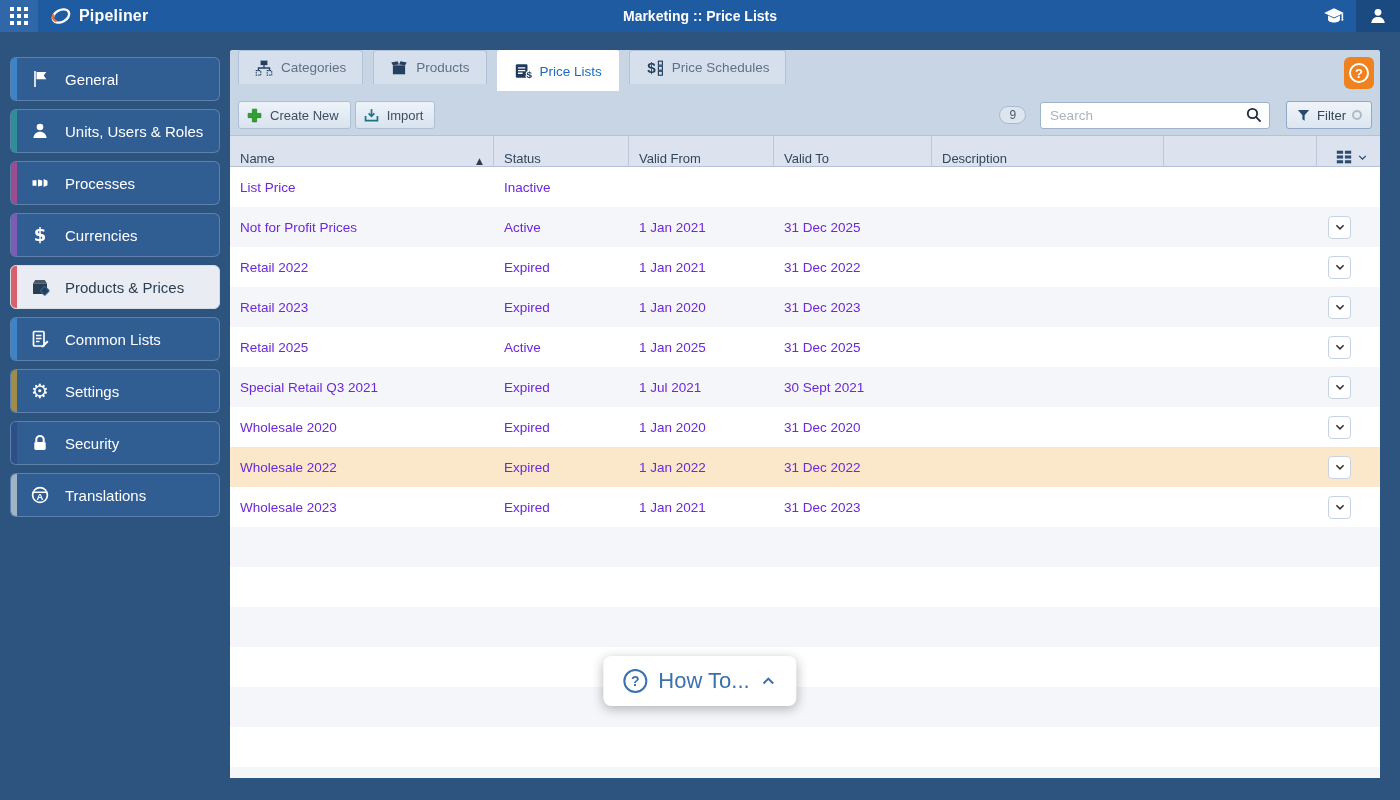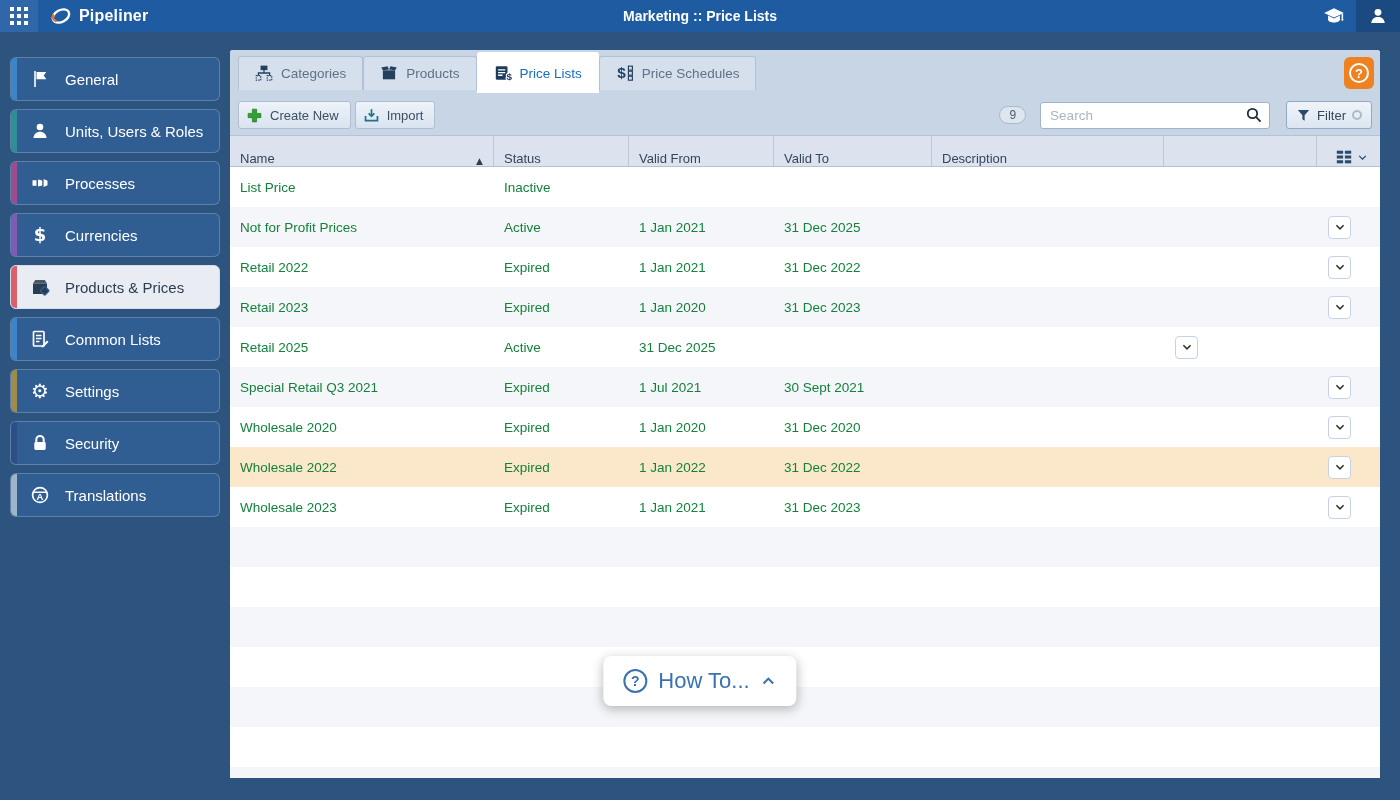--- a/index.html
+++ b/index.html
@@ -26,21 +26,21 @@
   .si-icon { width:22px; height:22px; display:flex; align-items:center; justify-content:center; flex:0 0 22px; }
   .si-icon svg { width:20px; height:20px; }
   .txt-ic { font-size:18px; font-weight:bold; line-height:1; font-family:"DejaVu Sans",sans-serif; }
   .si-label { font-size:15px; font-weight:500; white-space:nowrap; }
   .side-item.active { background:#e9edf3; color:#2b3d52; border-color:#d5dce6; }
 
   
   .content { position:absolute; left:230px; top:50px; width:1150px; height:728px; background:#fff; border-radius:3px 3px 0 0; display:flex; flex-direction:column; }
 
   
-  .tabs-row { position:relative; height:45px; background:#c7d5e5; border-radius:3px 3px 0 0; display:flex; align-items:center; padding-left:8px; gap:0; }
+  .tabs-row { position:relative; height:45px; background:#c7d5e5; border-radius:3px 3px 0 0; display:flex; align-items:flex-start; padding-left:8px; gap:10px; }
   .tab { display:flex; align-items:center; gap:8px; height:34px; padding:0 16px; background:#d6e0ec; border:1px solid #b2c2d6; border-bottom:none; border-radius:3px 3px 0 0; font-size:13.5px; color:#5f7186; cursor:pointer; font-family:inherit; }
   .tab .tab-icon { display:flex; color:#24405e; }
   .tab .tab-icon svg { width:18px; height:18px; }
   .tab.active { background:#fff; border-color:#fff; height:41px; color:#1a6bbf; font-weight:500; }
   .tab.active .tab-icon { color:#1e3a5c; }
   .help-btn { position:absolute; right:6px; top:7px; width:30px; height:32px; background:#ef8220; border:none; border-radius:6px; display:flex; align-items:center; justify-content:center; cursor:pointer; color:#fff; }
   .q-circle { width:20px; height:20px; border:2px solid currentColor; border-radius:50%; display:flex; align-items:center; justify-content:center; font-size:13px; font-weight:bold; }
 
   
   .toolbar { height:40px; background:#c7d5e5; display:flex; align-items:center; padding:0 8px; gap:4px; }
@@ -58,21 +58,21 @@
   .filter-dot { width:10px; height:10px; border:2px solid #b0bac4; border-radius:50%; background:transparent; }
 
   
   .t-grid { display:grid; grid-template-columns:264px 135px 145px 158px 232px 153px 1fr; }
   .t-head { height:32px; background:#dce3ee; border-top:1px solid #b5c2d4; border-bottom:1px solid #b5c2d4; font-size:13px; color:#33465c; }
   .t-head .hcell { display:flex; align-items:flex-end; padding:0 10px; border-right:1px solid #bcc8da; }
   .t-head .hcell.last { border-right:none; justify-content:flex-end; gap:6px; padding-right:12px; }
   .sort-arrow { margin-left:auto; font-size:9px; color:#2c3e50; font-family:"DejaVu Sans",sans-serif; }
   .cols-ic { color:#2c4a6e; display:flex; align-items:center; gap:4px; cursor:pointer; }
   .cols-ic svg { width:18px; height:18px; }
-  .t-row { height:40px; font-size:13.5px; color:#15803d; cursor:pointer;text-align:right; }
+  .t-row { height:40px; font-size:13.5px; color:#6d28d9; cursor:pointer;text-align:right; }
   .t-row:nth-child(even) { background:#f5f6f9; }
   .t-row.highlight { background:#fbe8ca; }
   .t-row .cell { display:flex; align-items:center; padding:0 10px; overflow:hidden; white-space:nowrap; }
   .t-row .cell.actions { justify-content:flex-start; padding-left:11px; }
   .row-menu { width:23px; height:23px; background:#fff; border:1px solid #c5d3e5; border-radius:4px; display:flex; align-items:center; justify-content:center; color:#333; cursor:pointer; }
   .row-menu svg { width:12px; height:12px; }
   .t-filler { flex:1; background:repeating-linear-gradient(to bottom,#f4f6f9 0 40px,#ffffff 40px 80px); }
 
   
   .howto { position:absolute; left:50%; transform:translateX(-50%); top:656px; height:50px; background:#fff; border-radius:8px; box-shadow:0 3px 12px rgba(0,0,0,.28); display:flex; align-items:center; gap:11px; padding:0 20px; color:#3b72ad; cursor:pointer; border:none; font-family:inherit; }
@@ -402,20 +402,21 @@
       <button class="row-menu">
         <svg viewBox="0 0 20 20" fill="none" stroke="currentColor" stroke-width="2.6">
                 <path d="M4 7 10 13 16 7"></path>
               </svg>
       </button>
     </div>
   </div>
         <div class="t-row t-grid">
     <div class="cell">Retail 2025</div>
     <div class="cell">Active</div>
+    <div class="cell">1 Jan 2025</div>
     <div class="cell">31 Dec 2025</div>
     <div class="cell"></div>
     <div class="cell"></div>
     <div class="cell actions">
       <button class="row-menu">
         <svg viewBox="0 0 20 20" fill="none" stroke="currentColor" stroke-width="2.6">
                 <path d="M4 7 10 13 16 7"></path>
               </svg>
       </button>
     </div>

